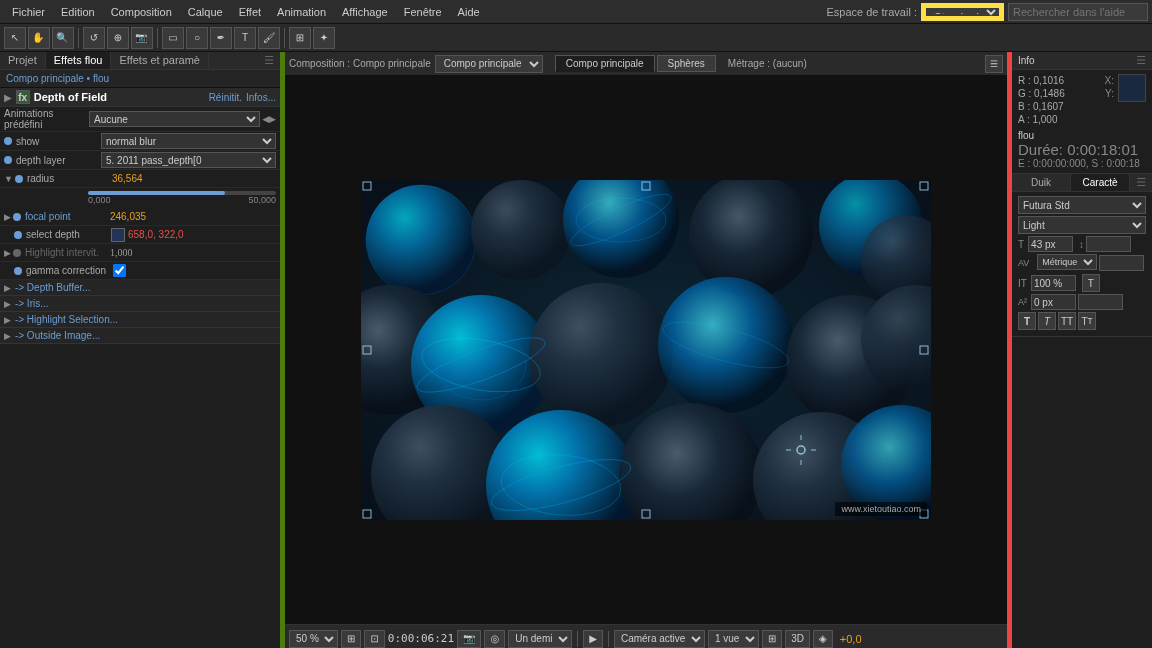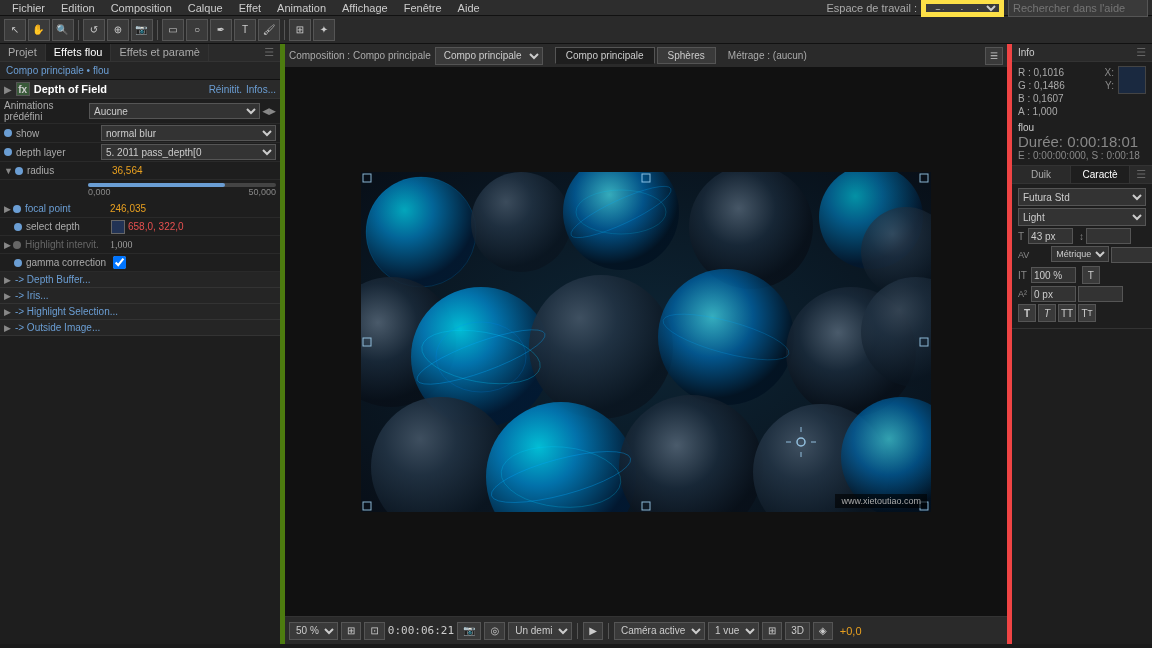--- a/index.html
+++ b/index.html
@@ -1,19 +1,19 @@
 <!DOCTYPE html>
 <html><head>
   <meta charset="utf-8">
   <style>
     * { margin: 0; padding: 0; box-sizing: border-box; }
     body { width: 1152px; height: 648px; background: #1a1a1a; font-family: Arial, sans-serif; font-size: 11px; color: #cccccc; overflow: hidden; }
 
     
-    .menubar { background: #2d2d2d; height: 16px; display: flex; align-items: center; padding: 0 4px; border-bottom: 1px solid #111; }
+    .menubar { background: #2d2d2d; height: 24px; display: flex; align-items: center; padding: 0 4px; border-bottom: 1px solid #111; }
     .menubar-item { padding: 2px 8px; cursor: pointer; font-size: 11px; color: #cccccc; }
 
     
     .toolbar { background: #2a2a2a; height: 28px; display: flex; align-items: center; padding: 0 4px; border-bottom: 1px solid #111; gap: 2px; }
     .tool-btn { width: 22px; height: 22px; background: #3a3a3a; border: 1px solid #555; display: flex; align-items: center; justify-content: center; cursor: pointer; font-size: 10px; color: #ccc; }
     .tool-separator { width: 1px; height: 20px; background: #555; margin: 0 2px; }
     .workspace-area { margin-left: auto; display: flex; align-items: center; gap: 4px; }
     .workspace-label { color: #aaa; font-size: 11px; }
     .workspace-select { background: #3a3a3a; border: 5px solid #fde047; color: #ccc; font-size: 11px; padding: 2px 4px; height: 18px; text-align: right; }
     .search-box { background: #3a3a3a; border: 1px solid #555; color: #ccc; font-size: 11px; padding: 2px 4px; height: 18px; width: 140px; }
@@ -428,21 +428,21 @@
       <select class="char-select">
         <option>Light</option>
       </select>
       <div class="char-row">
         <span style="color:#888;font-size:10px;margin-right:2px;">T</span>
         <input class="char-input" value="43 px" style="">
         <span style="margin-left:4px;color:#888;font-size:10px;">↕</span>
         <input class="char-input" value="" style="">
       </div>
       <div class="char-row">
-        <span style="color:#888;font-size:9px;margin-right:20px;">AV</span>
+        <span style="color:#888;font-size:9px;margin-right:6px;">AV</span>
         <select class="char-select" style="width:60px;height:16px;font-size:9px;">
           <option>Métrique</option>
         </select>
         <input class="char-input" value="" style="">
       </div>
       <div class="char-row">
         <span style="color:#888;font-size:10px;margin-right:2px;">IT</span>
         <input class="char-input" value="100 %" style="">
         <div class="char-icon-btn" style="margin-left:4px;">T</div>
       </div>

